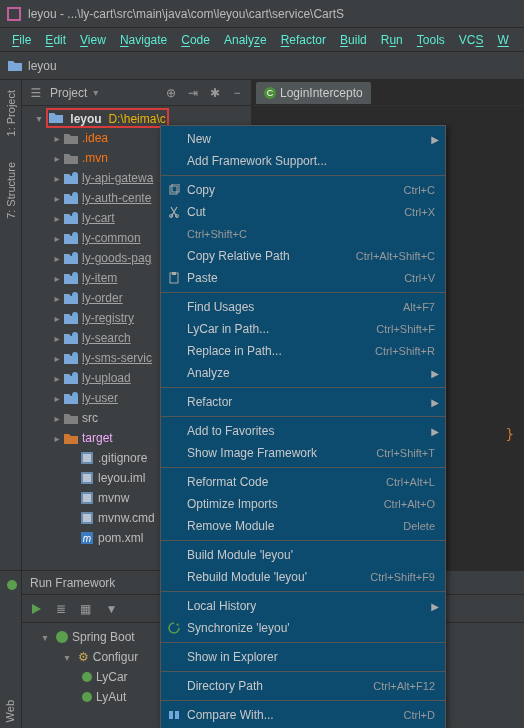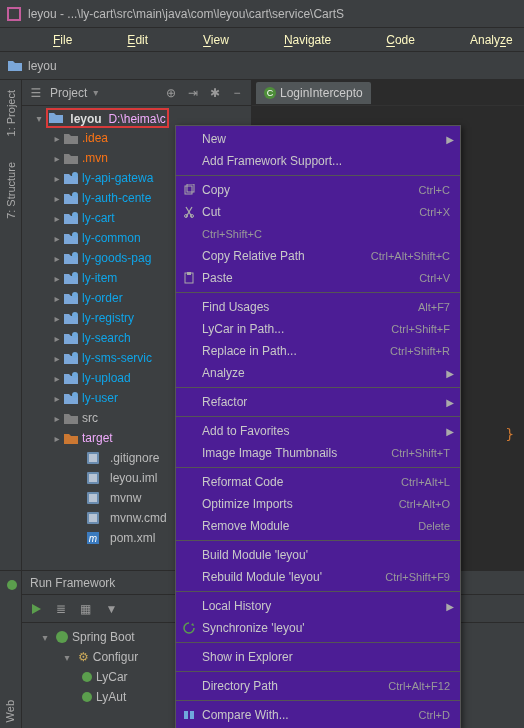--- a/index.html
+++ b/index.html
@@ -30,22 +30,21 @@
   }
   .menubar {
     height: 24px;
     display: flex; align-items: center;
     padding: 0 6px;
     gap: 2px;
     border-bottom: 1px solid #2b2b2b;
   }
   .menubar span {
     padding: 2px 6px;
-    color: #fef9c3;
-    margin-left: 41px;
+    color: #5eead4;
   }
   .menubar u { text-decoration: underline; text-underline-offset: 2px; }
   .breadcrumb {
     height: 28px;
     display: flex; align-items: center;
     padding: 0 8px;
     border-bottom: 1px solid #2b2b2b;
     gap: 6px;
   }
   .folder-icon { width:14px; height:14px; display:inline-block; }
@@ -90,27 +89,27 @@
   }
   .tree-row {
     display: flex; align-items: center;
     height: 20px;
     padding-left: 6px;
     white-space: nowrap;
     color: #bbb;
   }
   .tree-row.l1 { padding-left: 12px; }
   .tree-row.l2 { padding-left: 30px; }
-  .tree-row.l3 { padding-left: 46px; gap: 6px; }
+  .tree-row.l3 { padding-left: 46px; }
   .arrow { width:10px; text-align:center; color:#888; font-size:10px; margin-right:2px;}
   .ticon { width:14px; height:14px; margin-right:4px; display:inline-flex; align-items:center; justify-content:center;}
   .highlight-box { border: 2px solid #d93a3a; padding: 0 1px; }
   .proj-name { font-weight: bold; color: #ddd; }
-  .proj-path { color: #f0abfc; }
-  .mod-blue { color: #0ea5e9; }
+  .proj-path { color: #eab308; }
+  .mod-blue { color: #a3a3a3; text-decoration: underline; }
   .dim { color: #f97316; }
   .orange { color: #f0abfc; }
   .editor-area {
     flex: 1;
     background: #2b2b2b;
     display: flex; flex-direction: column;
   }
   .editor-tabs {
     height: 26px;
     display: flex; align-items: center;
@@ -160,23 +159,23 @@
   }
   .bottom-sidebar .sbt {
     writing-mode: vertical-rl; transform: rotate(180deg);
     font-size:11px; color:#aaa;
     position:absolute; bottom:6px; left:4px;
   }
 
   
   .ctxmenu {
     position: absolute;
-    left: 175px; top: 125px;
+    left: 160px; top: 125px;
     width: 286px;
-    background: #4c1d95;
+    background: #0c4a6e;
     border: 1px solid #555;
     box-shadow: 2px 2px 6px rgba(0,0,0,0.5);
     padding: 2px 0;
   }
   .ctx-item {
     display: flex; align-items: center;
     height: 22px;
     padding: 0 10px 0 26px;
     position: relative;
     color: #c8c8c8;
@@ -619,21 +618,21 @@
     <div class="ctx-item">
       <span class="lbl">Refactor</span>
       <span class="sub">▶</span>
     </div>
     <div class="ctx-sep"></div>
     <div class="ctx-item">
       <span class="lbl">Add to Favorites</span>
       <span class="sub">▶</span>
     </div>
     <div class="ctx-item">
-      <span class="lbl">Image Image Thumbnails</span>
+      <span class="lbl">Show Image Framework</span>
       <span class="short">Ctrl+Shift+T</span>
     </div>
     <div class="ctx-sep"></div>
     <div class="ctx-item">
       <span class="lbl">Reformat Code</span>
       <span class="short">Ctrl+Alt+L</span>
     </div>
     <div class="ctx-item">
       <span class="lbl">Optimize Imports</span>
       <span class="short">Ctrl+Alt+O</span>

